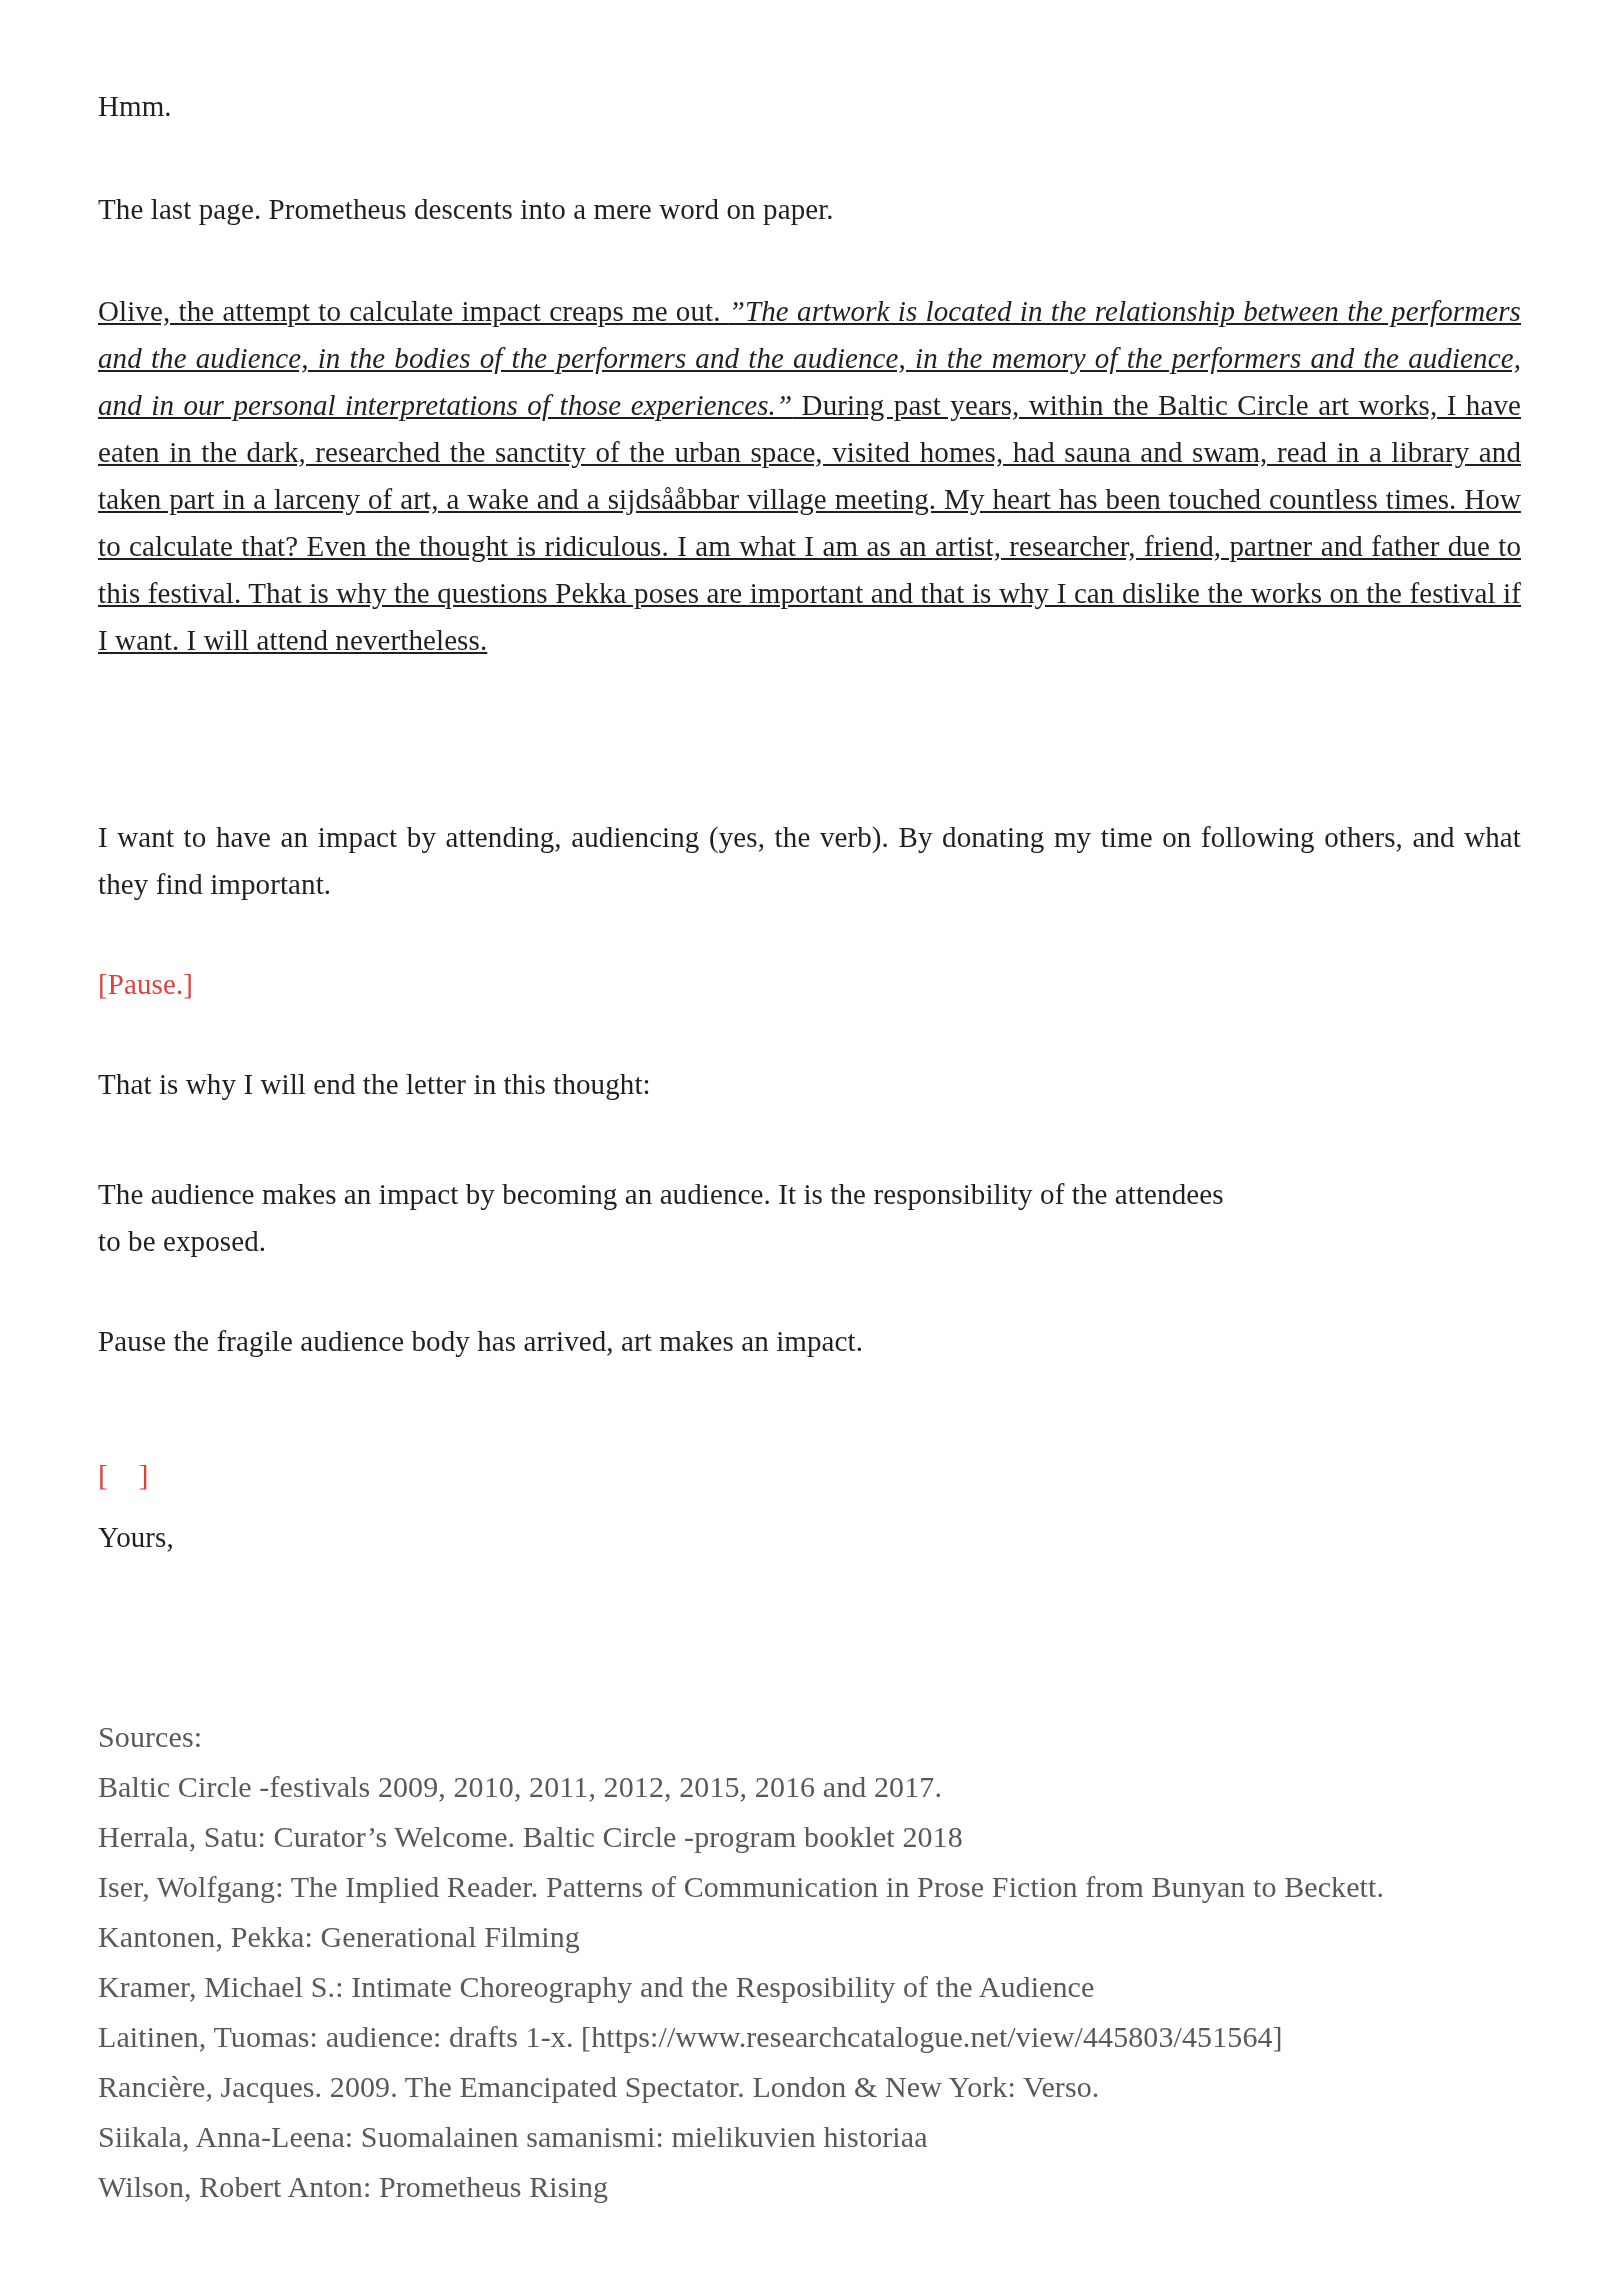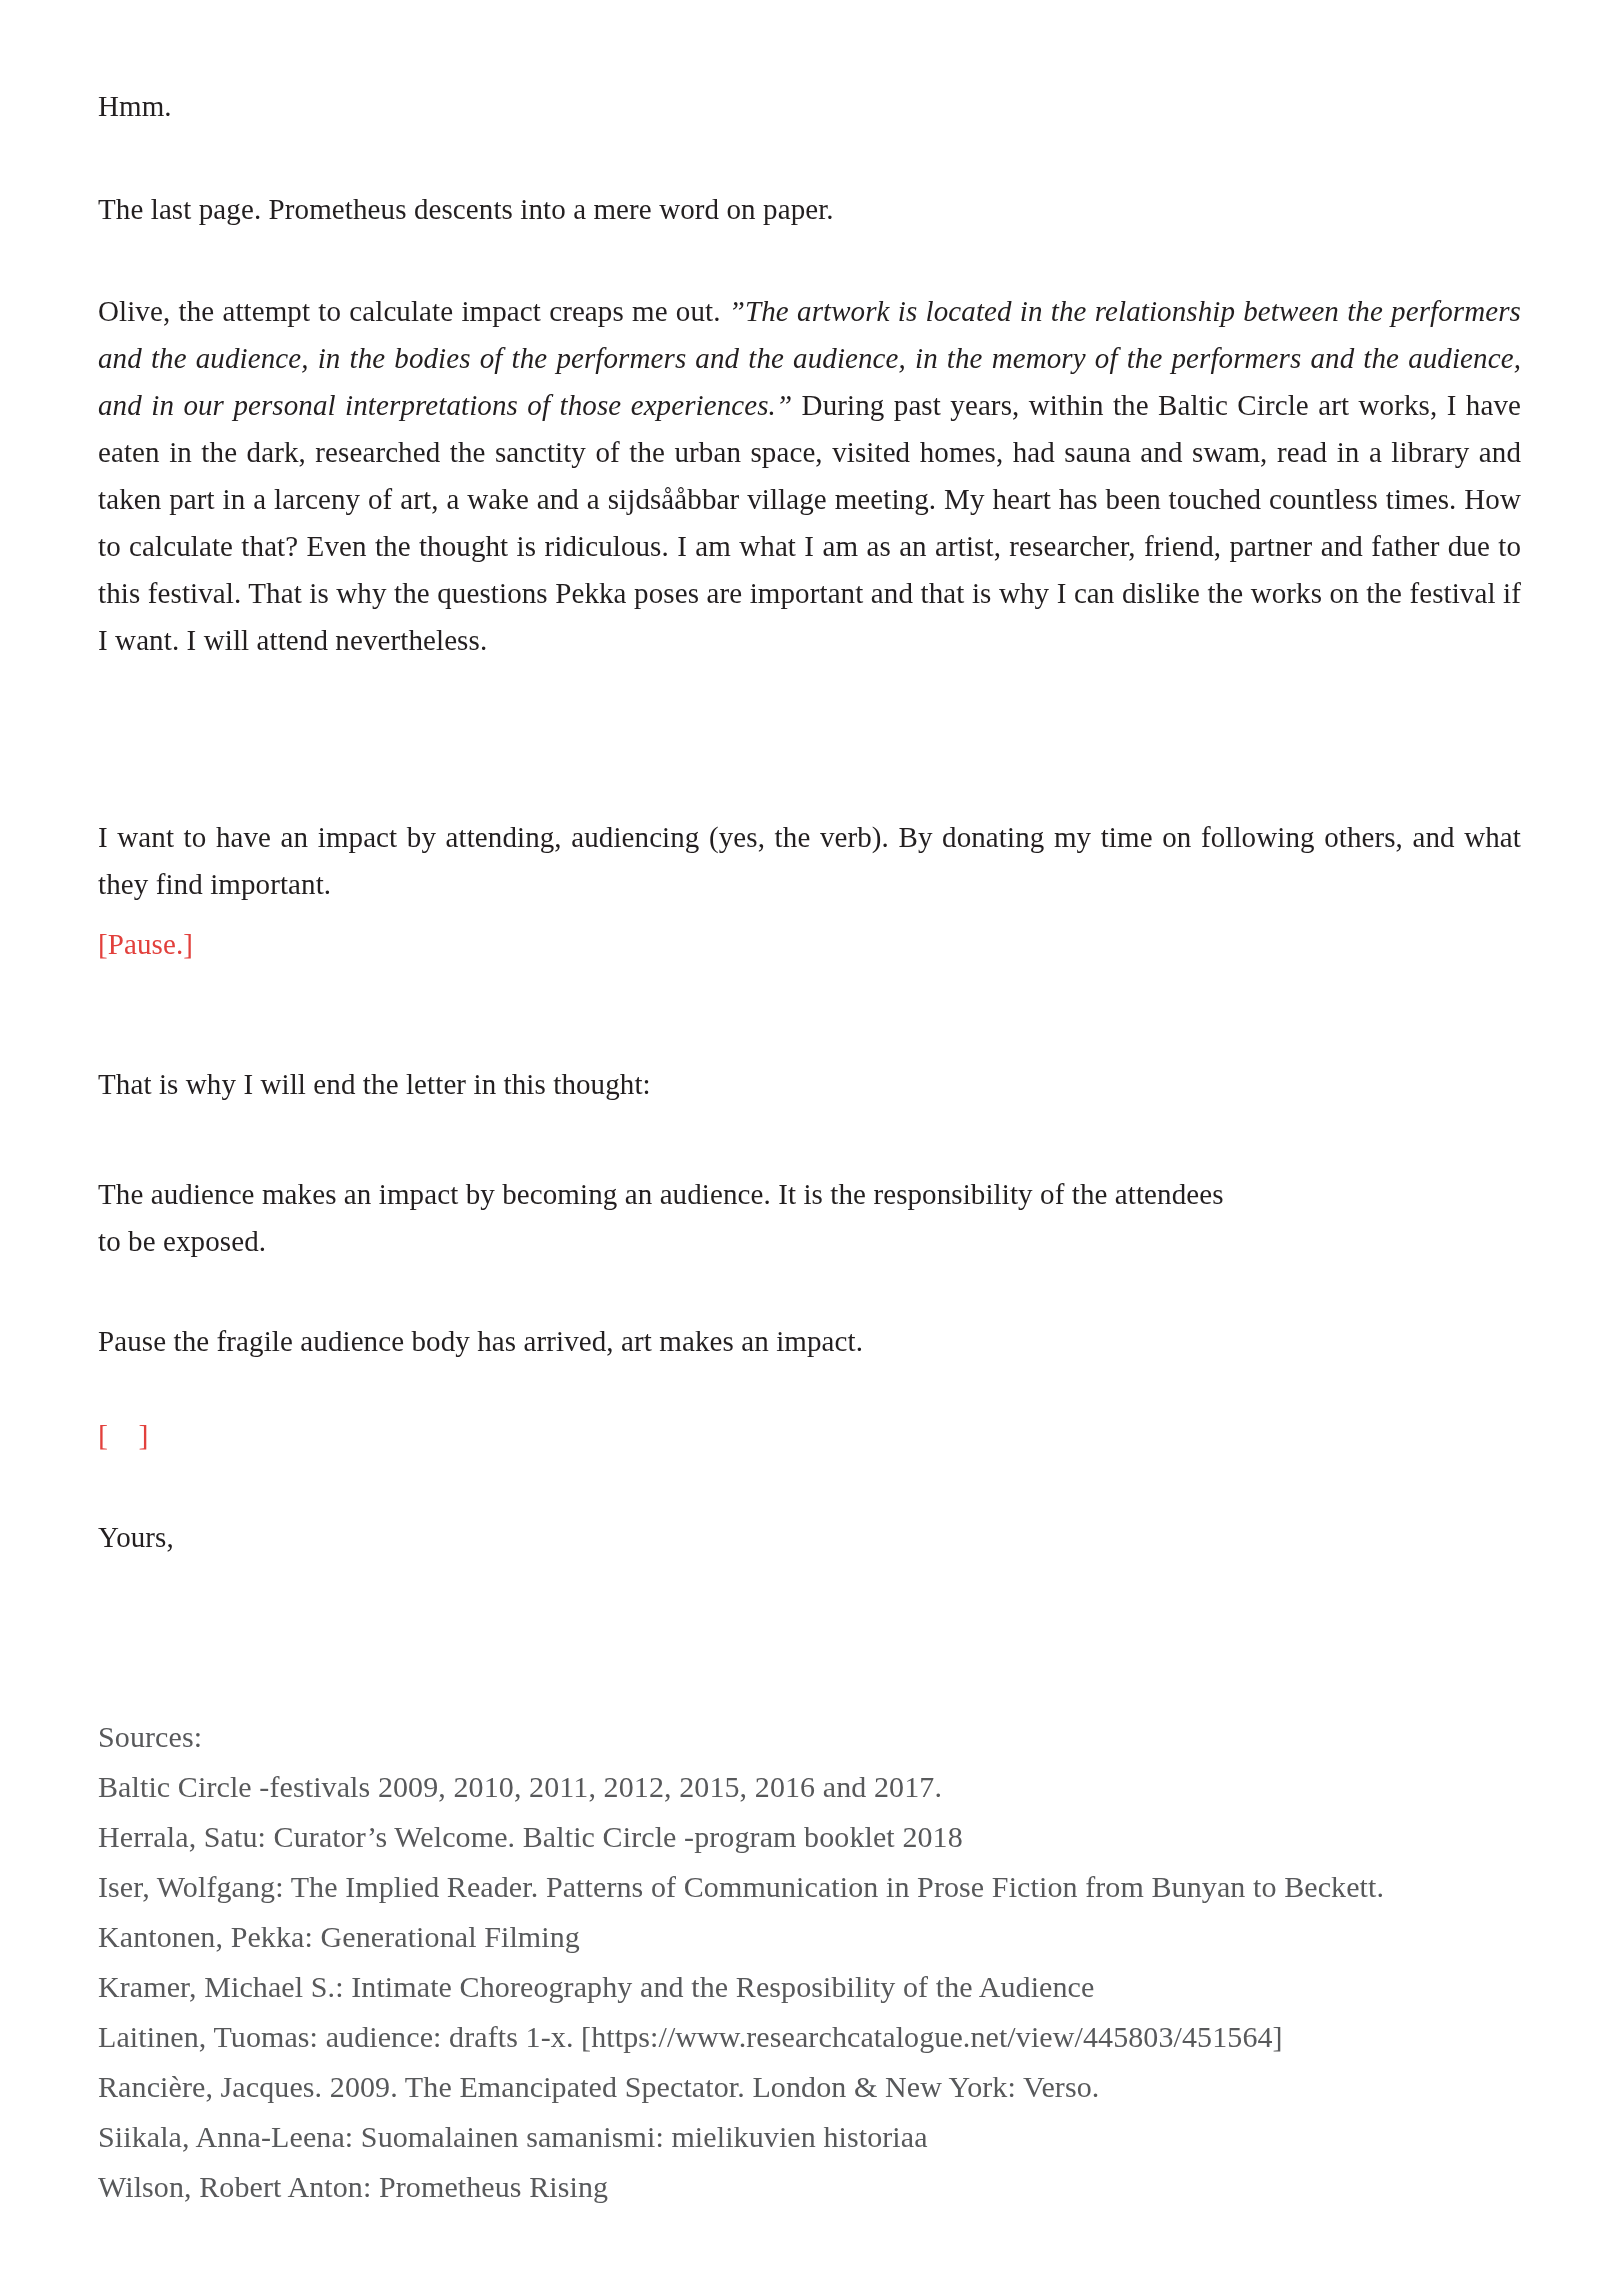--- a/index.html
+++ b/index.html
@@ -28,25 +28,25 @@
     font-size:29px;
     line-height:47px;
     color:var(--text-color);
     letter-spacing:0.1px;
   }
   .justified{
     text-align:justify;
     text-justify:inter-word;
   }
   .italic{font-style:italic;}
-  .red{color:var(--accent-red);}
+  .red{color:var(--accent-red);margin-top:40px;}
   .pre{white-space:pre;}
   #hmm{top:83px;}
   #last-page{top:186px;}
-  #main-paragraph{top:288px;}
+  #main-paragraph{top:288px;text-decoration:underline;}
   #impact-paragraph{top:814px;}
   #pause-marker{top:921px;}
   #end-intro{top:1061px;}
   #audience-statement{top:1171px;}
   #fragile-statement{top:1318px;}
   #empty-brackets{top:1411px;font-size:30px;}
   #signoff-block{top:1514px;}
   .sources{
     position:absolute;
     left:98px;

